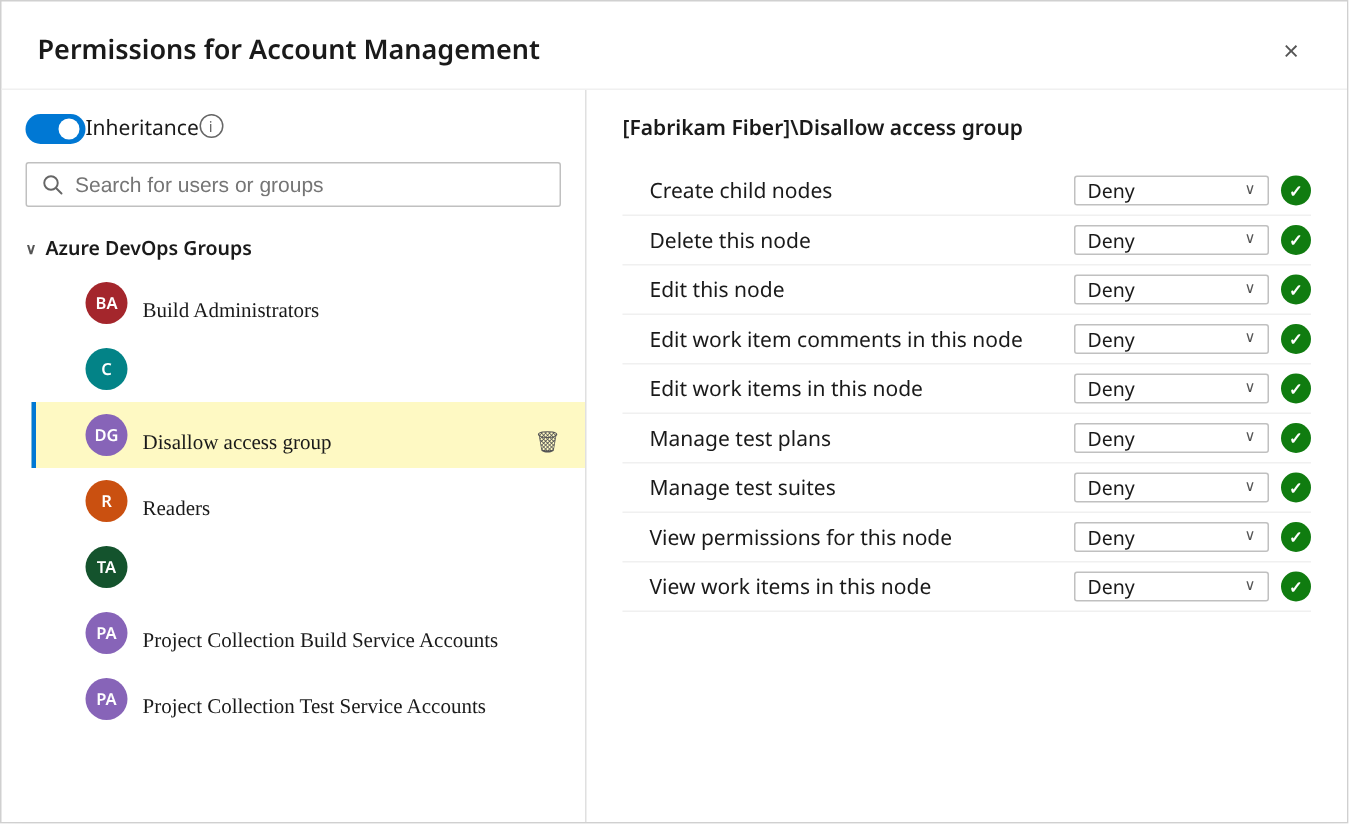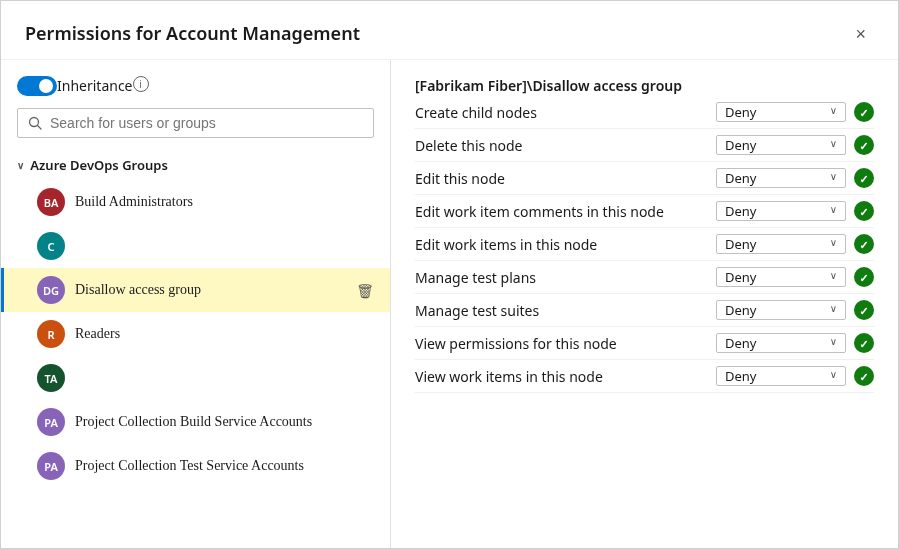--- a/index.html
+++ b/index.html
@@ -129,25 +129,26 @@
       font-weight: 600;
       font-size: 13px;
       color: #1a1a1a;
     }
     .chevron {
       font-size: 10px;
       color: #555;
     }
     .group-item {
       display: flex;
-      align-items: center;
+      align-items: flex-end;
       gap: 10px;
       padding: 8px 16px 8px 36px;
       cursor: pointer;
       position: relative;
+      margin-left: 20px;
     }
     .group-item.selected {
       background: #fef9c3;
       border-left: 3px solid #0078d4;
       padding-left: 33px;
     }
     .avatar {
       width: 28px;
       height: 28px;
       border-radius: 50%;
@@ -176,33 +177,34 @@
     
     .right-panel {
       flex: 1;
       padding: 16px 24px;
       overflow-y: auto;
     }
     .context-title {
       font-size: 14px;
       font-weight: 600;
       color: #1a1a1a;
-      margin-bottom: 1px;
+      margin-bottom: 16px;
     }
     .permission-row {
       display: flex;
       align-items: center;
       justify-content: space-between;
       padding: 6px 0;
       border-bottom: 1px solid #f0f0f0;
     }
     .permission-name {
       font-size: 14px;
       color: #1a1a1a;
       flex: 1;
+      margin-left: 18px;
     }
     .permission-control {
       display: flex;
       align-items: center;
       gap: 8px;
     }
     .dropdown-select {
       display: flex;
       align-items: flex-start;
       border: 1px solid #c0c0c0;

